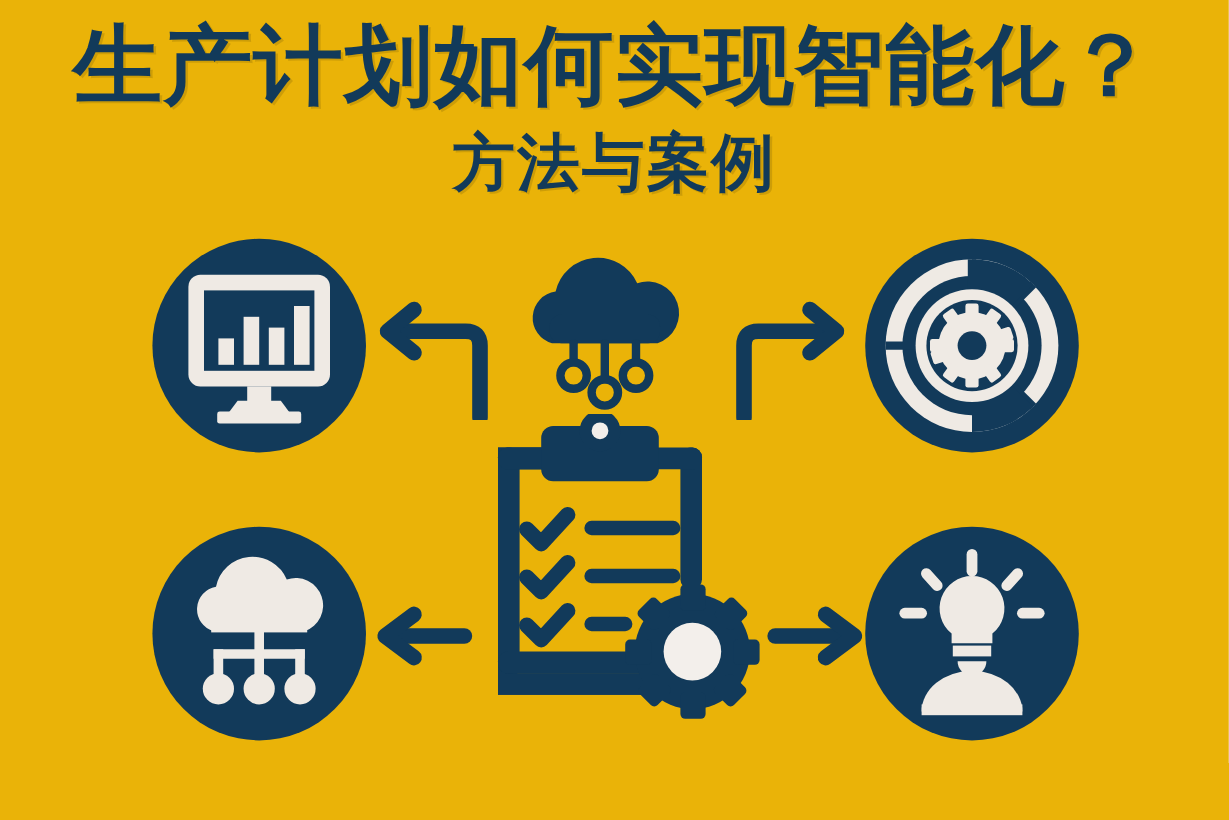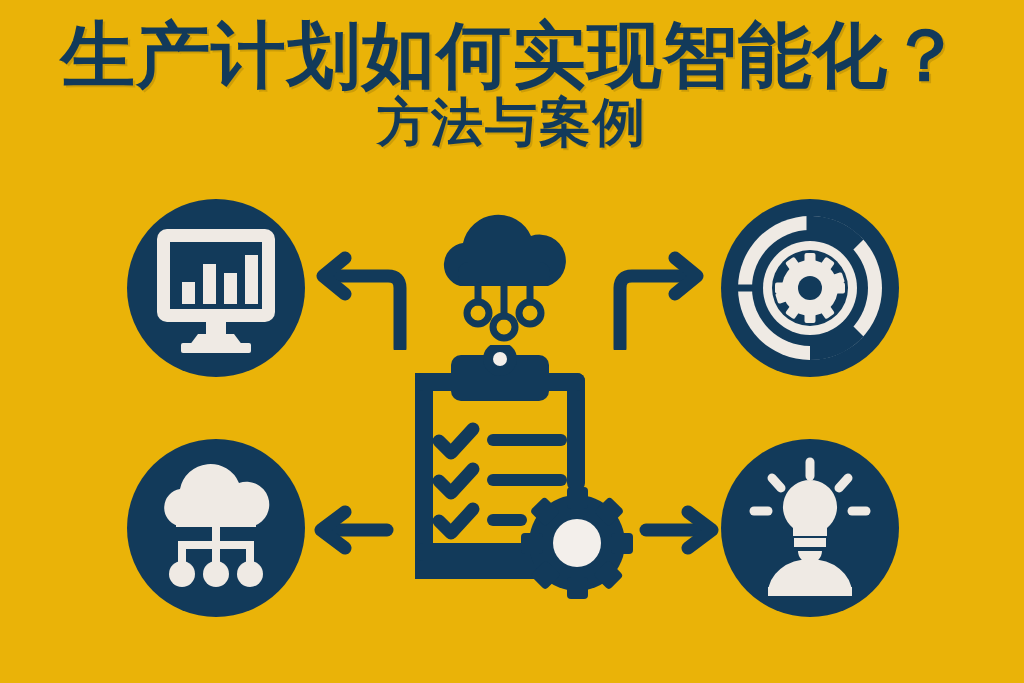--- a/index.html
+++ b/index.html
@@ -40,21 +40,21 @@
     white-space: nowrap;
     transform: scaleX(1.03);
   }
   .sub-title {
     font-family: "Liberation Sans", "DejaVu Sans", sans-serif;
     font-weight: bold;
     font-size: 52px;
     line-height: 1.1;
     color: #123A5A;
     letter-spacing: 2px;
-    margin-top: 0;
+    margin-top: 14px;
     text-shadow: 2px 2px 0 rgba(0,0,0,0.12);
     white-space: nowrap;
   }
 
   
   #diagram {
     position: absolute;
     left: 0;
     top: 180px;
     width: 1024px;

